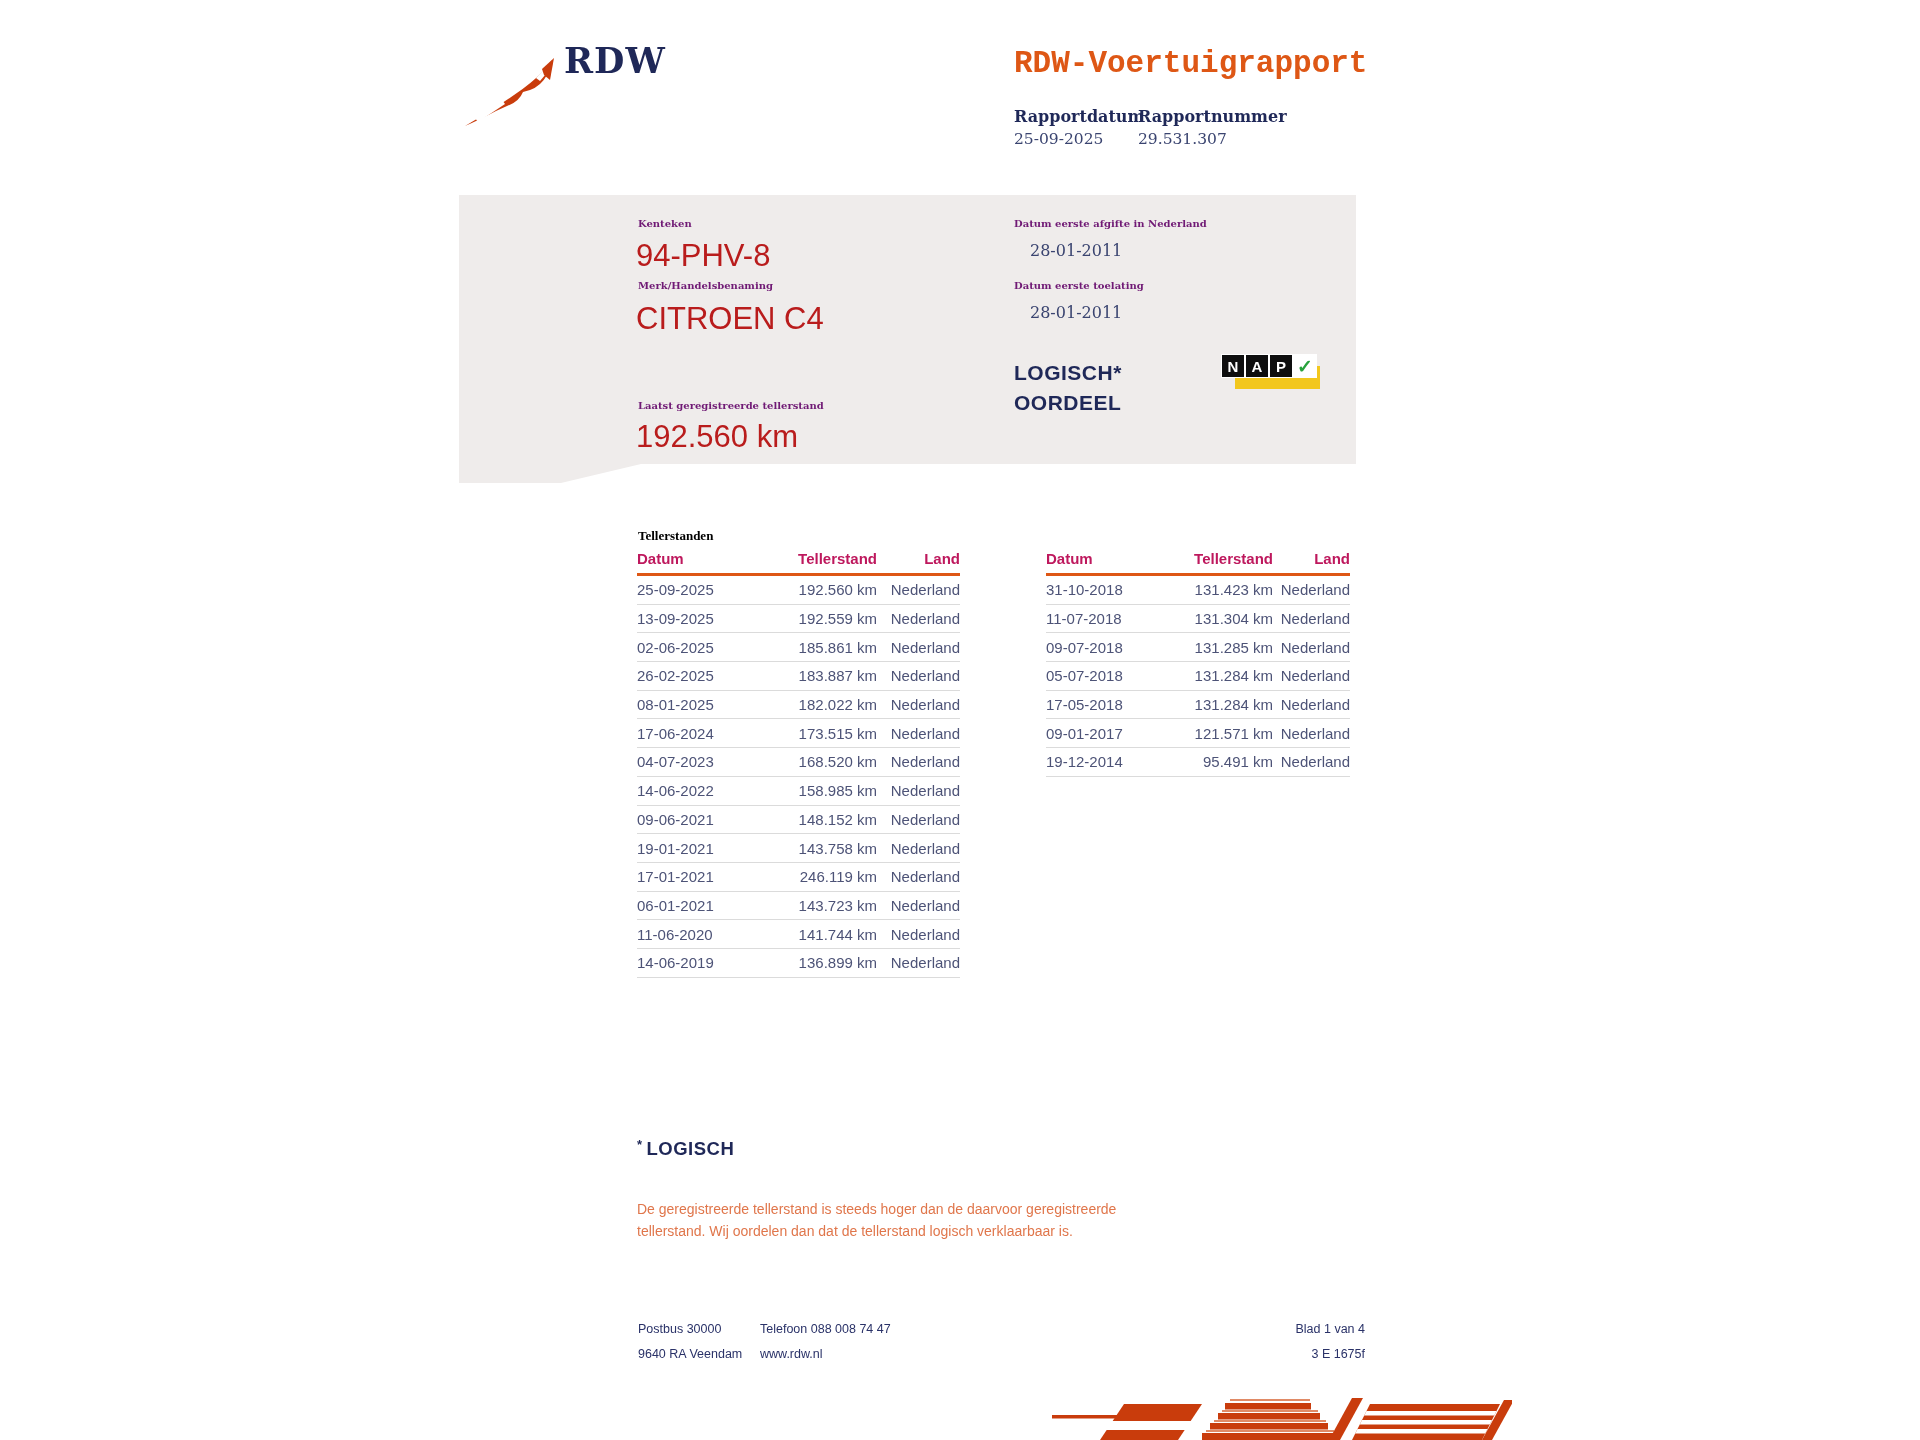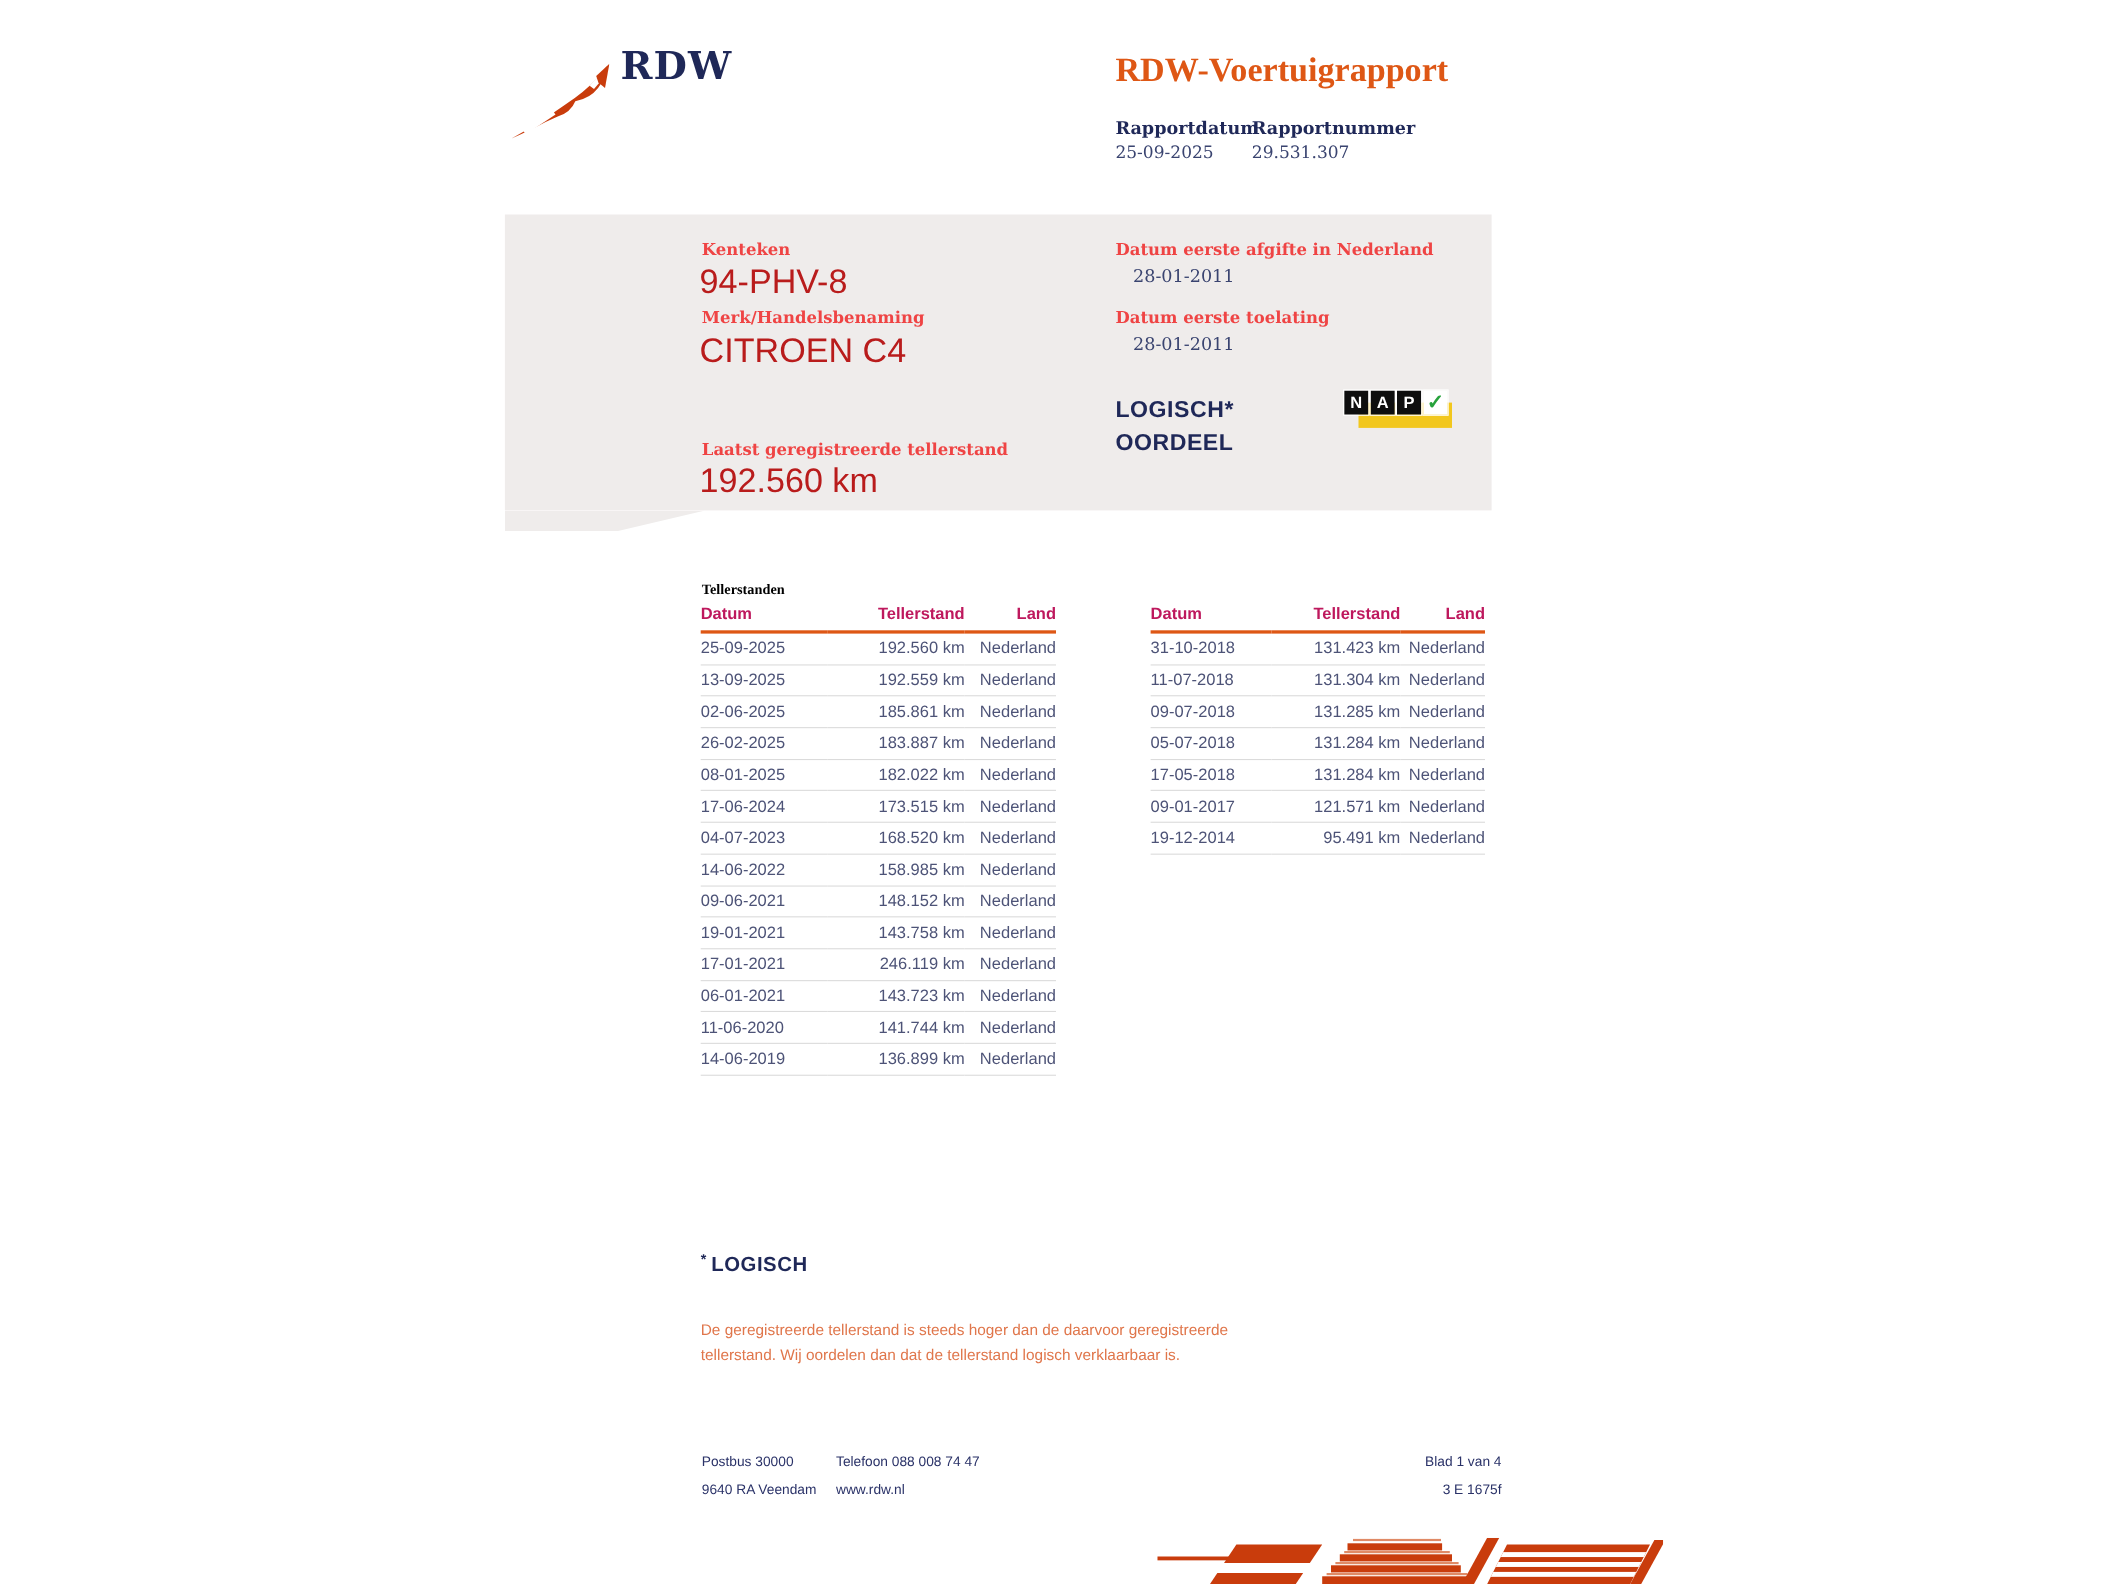--- a/index.html
+++ b/index.html
@@ -3,30 +3,30 @@
 <meta charset="utf-8">
 <style>
   html,body{margin:0;padding:0;background:#fff;}
   #page{position:relative;width:1920px;height:1440px;background:#ffffff;overflow:hidden;
         font-family:"Liberation Sans",sans-serif;}
   .abs{position:absolute;}
 
   
   .logo-text{left:564px;top:40px;font-family:"DejaVu Serif",serif;font-weight:bold;
              font-size:35px;color:#1F2858;letter-spacing:1px;}
-  .doc-title{left:1014px;top:46px;font-family:Liberation Serif, serif;font-weight:bold;
+  .doc-title{left:1014px;top:46px;font-family:Liberation Mono, monospace;font-weight:bold;
              font-size:31px;color:#DE5715;}
   .meta-label{font-family:"DejaVu Serif",serif;font-weight:bold;font-size:16px;color:#1F2858;}
   .meta-value{font-family:"DejaVu Serif",serif;font-size:15.5px;color:#3A4470;}
 
   
   .grey-box{left:459px;top:195px;width:897px;height:269px;background:#EFECEB;}
   .grey-tab{left:459px;top:464px;width:182px;height:19px;background:#EFECEB;
             clip-path:polygon(0 0,100% 0,56% 100%,0 100%);}
-  .field-label{font-family:"DejaVu Serif",serif;font-weight:bold;font-size:15px;color:#ef4444;text-align:center;}
+  .field-label{font-family:"DejaVu Serif",serif;font-weight:bold;font-size:10px;color:#701a75;text-align:center;}
   .field-big{font-family:Liberation Sans, sans-serif;font-size:31px;color:#b91c1c;}
   .field-value{font-family:"DejaVu Serif",serif;font-size:16px;color:#3A4470;margin-left:16px;}
   .oordeel{font-weight:800;font-size:21px;color:#1F2858;line-height:30px;letter-spacing:.5px;}
 
   
   .nap{left:1222px;top:355px;width:100px;height:38px;}
   .nap-yellow{position:absolute;left:13px;top:11px;width:85px;height:23px;background:#F2C71D;}
   .nap-row{position:absolute;left:0;top:0;display:flex;gap:2px;}
   .nap-cell{width:22px;height:22px;background:#0E0E0E;color:#fff;font-weight:bold;font-size:15px;
             display:flex;align-items:center;justify-content:center;outline:1px solid #fff;}

